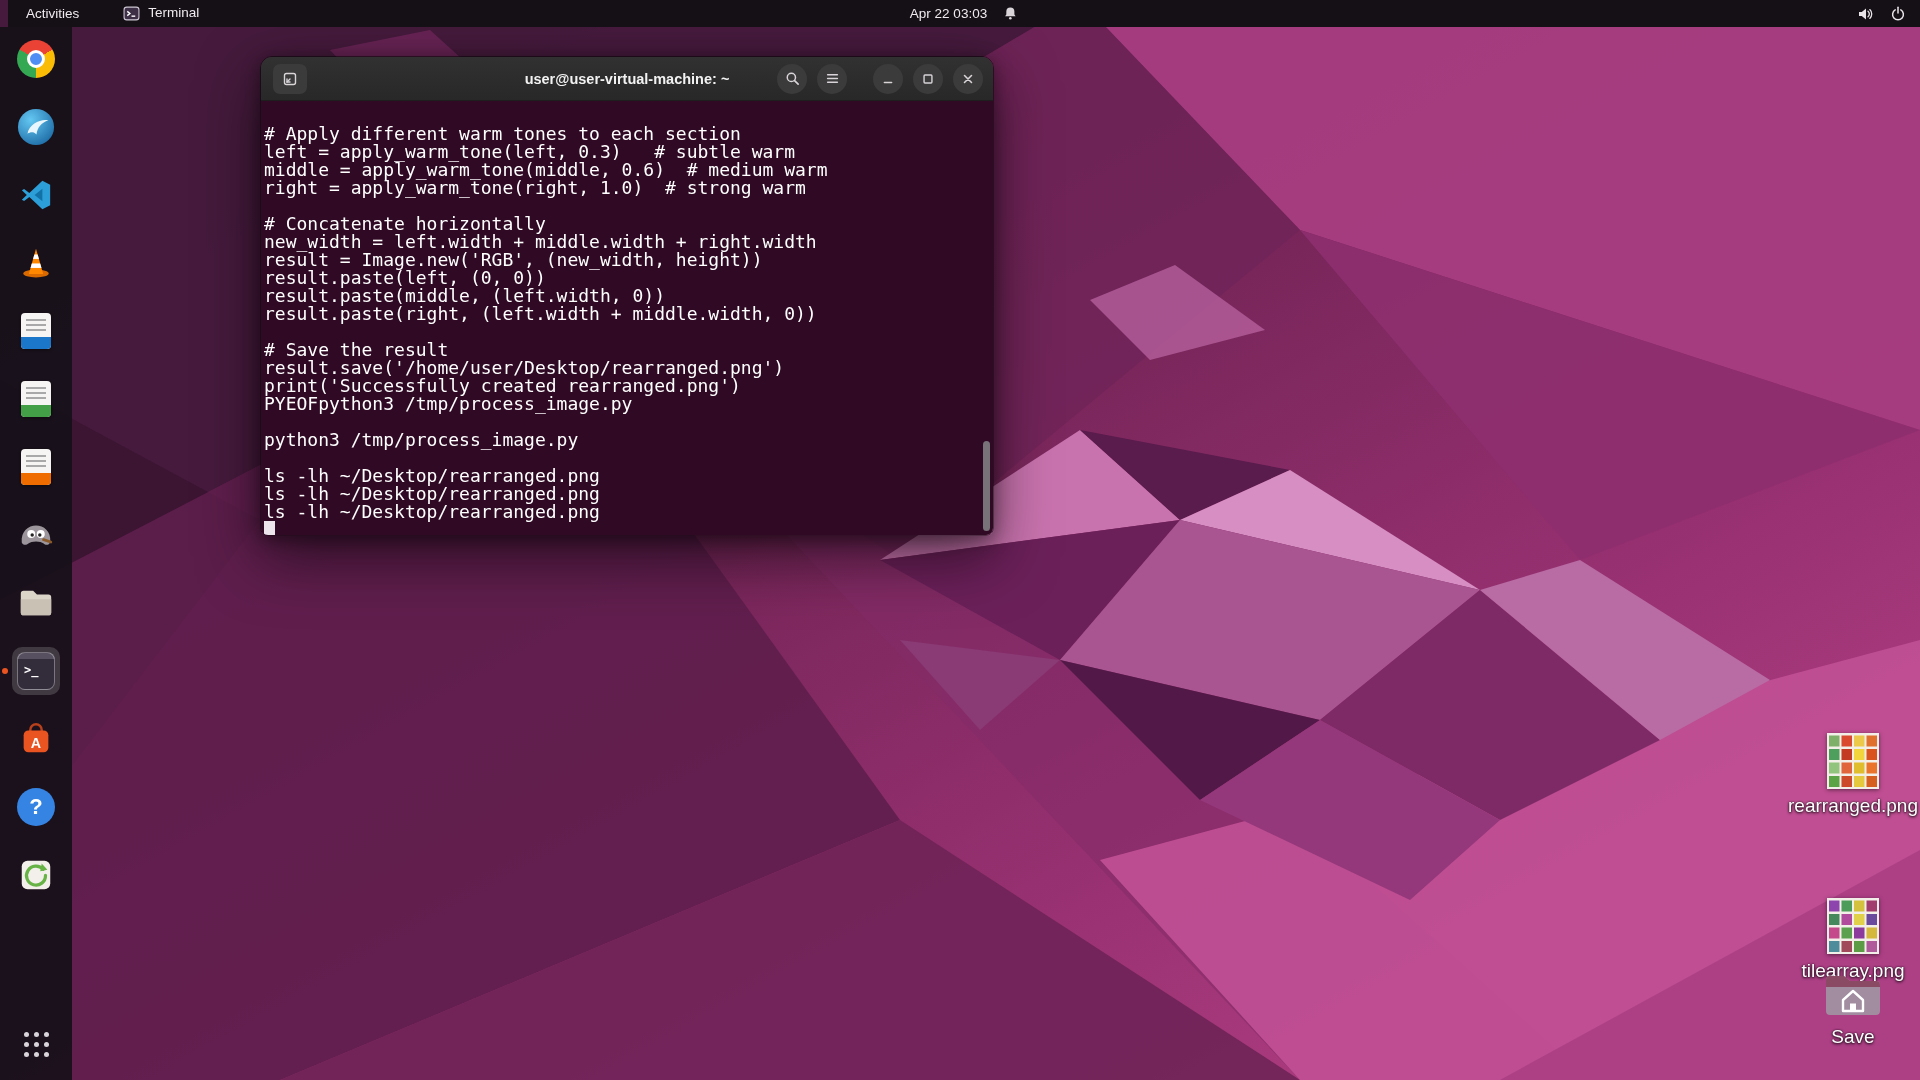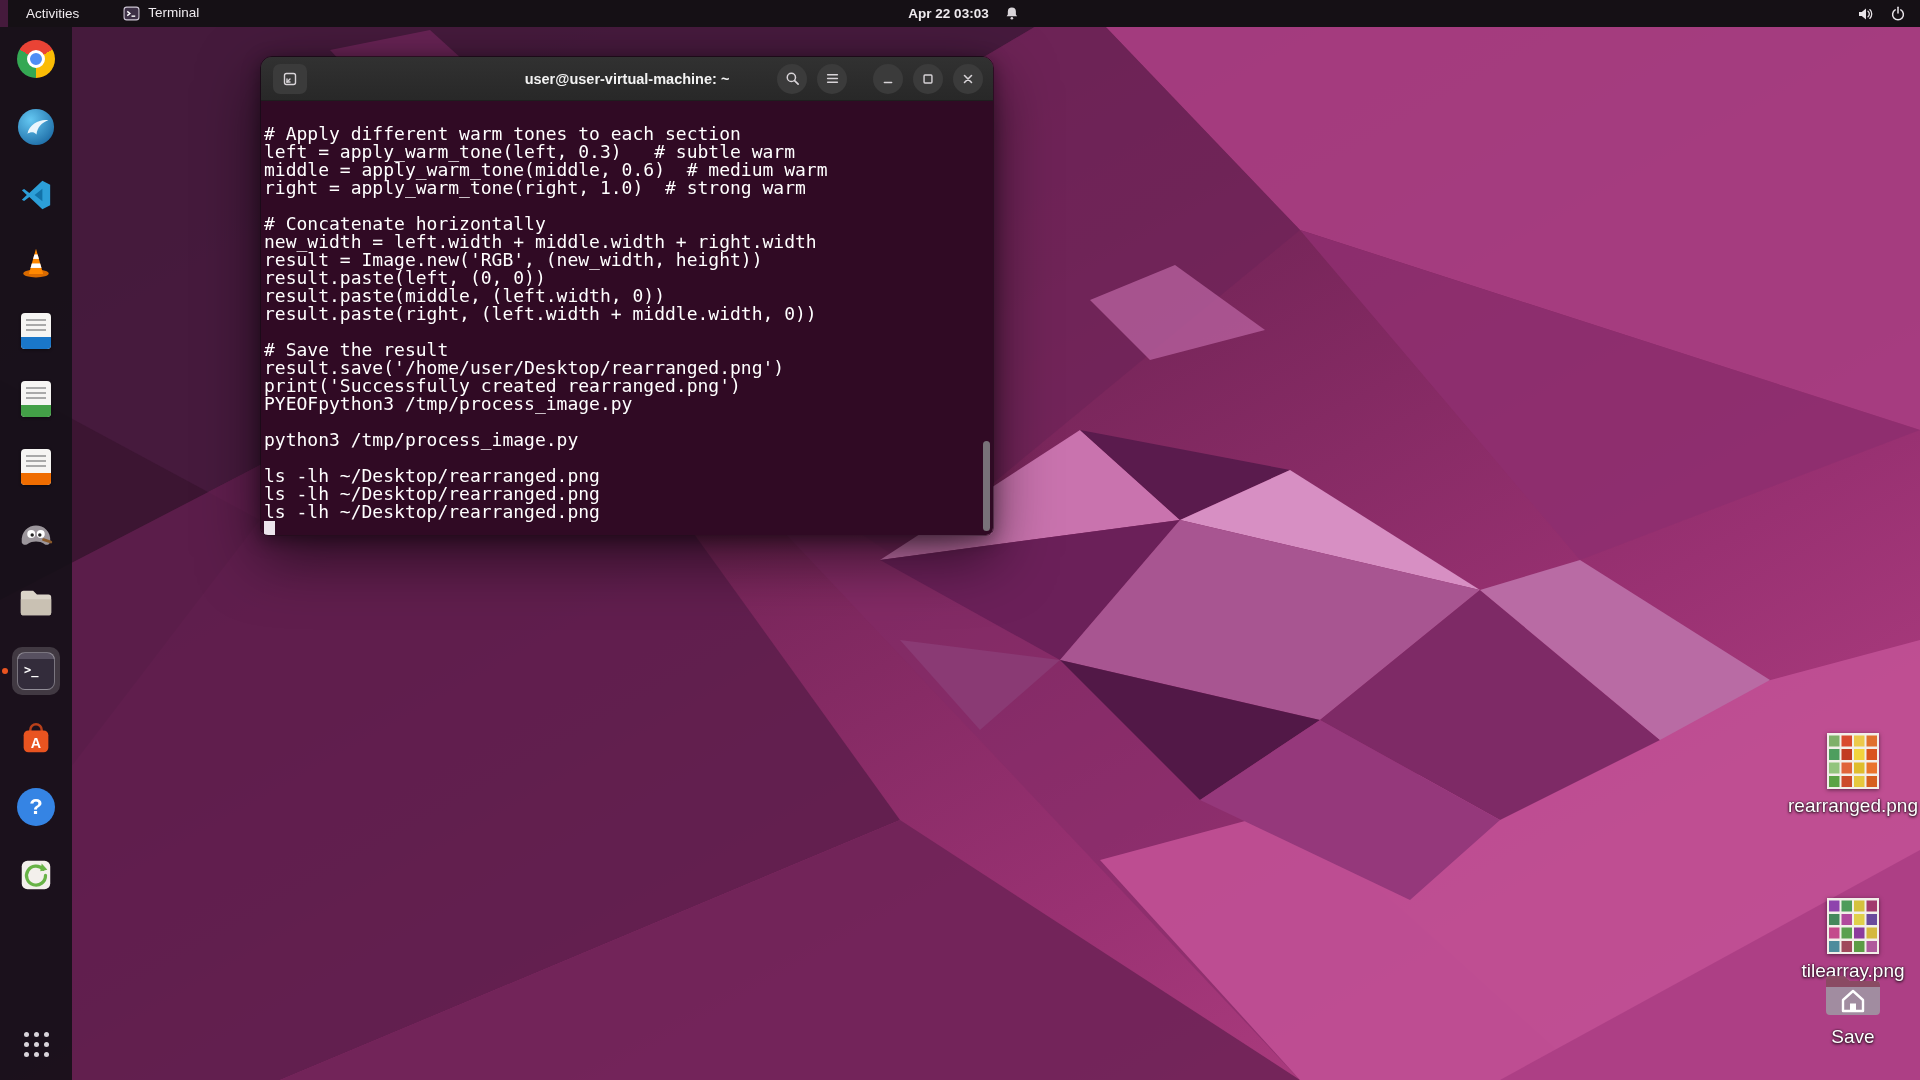--- a/index.html
+++ b/index.html
@@ -19,21 +19,21 @@
     position: absolute; top: 0; left: 8px; right: 0; height: 27px;
     background: #151015; color: #eeeaee; z-index: 50;
     display: flex; align-items: center; font-size: 13.5px;
   }
   .tb-activities { padding: 0 18px; height: 100%; display:flex; align-items:center; }
   .tb-app { display: flex; align-items: flex-start; gap: 8px; margin-left: 26px; }
   .tb-center {
     position: absolute; left: 50%; top: 0; transform: translateX(-50%);
     height: 100%; display: flex; align-items: center; gap: 16px;
   }
-  .tb-clock { font-weight: 700; }
+  .tb-clock { font-weight: 400; }
   .tb-right { margin-left: auto; display: flex; align-items: center; gap: 17px; padding-right: 14px; height: 100%; }
 
   
   .dock {
     position: absolute; top: 27px; left: 0; bottom: 0; width: 72px;
     background: rgba(22, 16, 24, 0.92); z-index: 40;
     display: flex; flex-direction: column; align-items: center;
     padding: 8px 0 12px; gap: 20px;
   }
   .dock-item {

